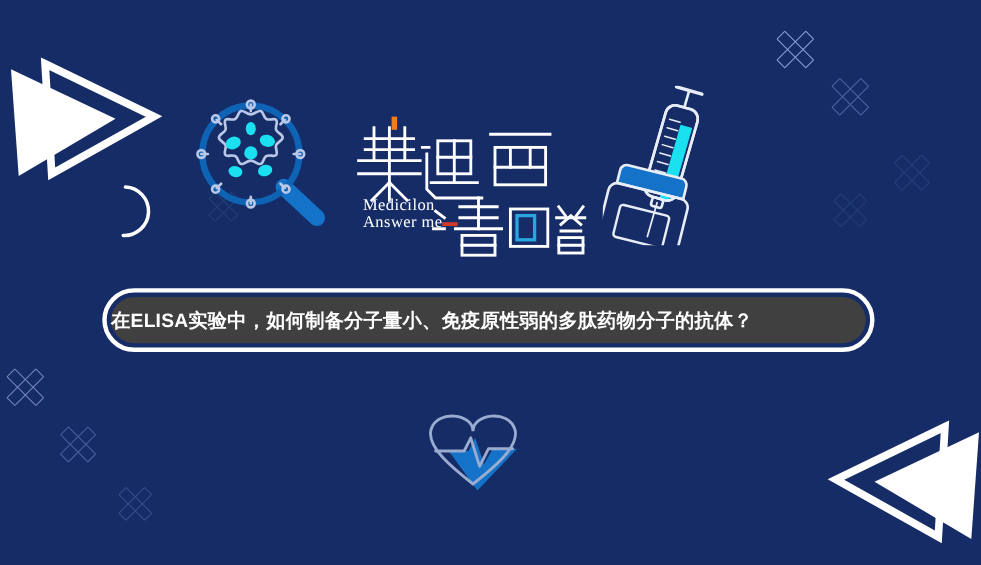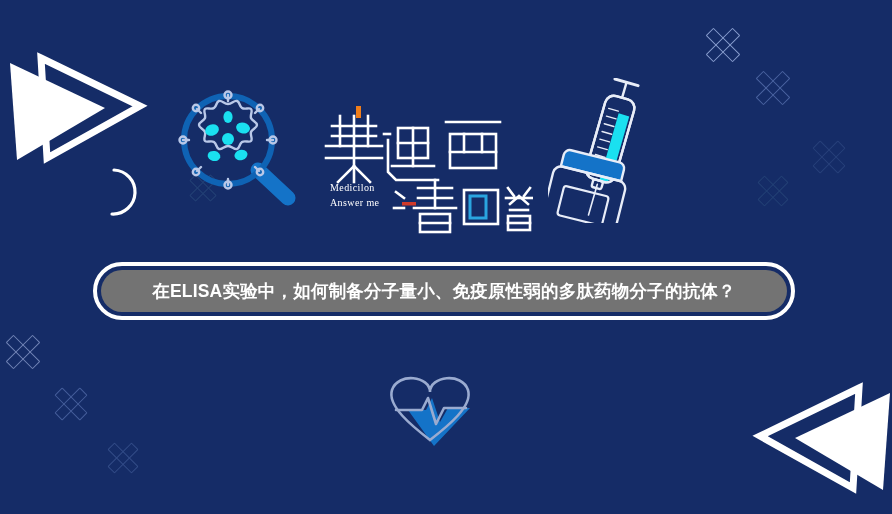--- a/index.html
+++ b/index.html
@@ -47,21 +47,21 @@
     width: 215px;
     height: 130px;
   }
   #logo-block svg { display: block; }
   .logo-en {
     position: absolute;
     left: 12px;
     top: 76px;
     color: #ffffff;
     font-family: "Liberation Serif", "DejaVu Serif", serif;
-    font-size: 10px;
+    font-size: 15px;
     line-height: 15px;
     letter-spacing: 0.4px;
     white-space: nowrap;
   }
 
   
   #magnifier { position: absolute; left: 176px; top: 88px; width: 122px; height: 122px; }
   #syringe-vial { position: absolute; left: 548px; top: 78px; width: 120px; height: 145px; }
   #heart-pulse { position: absolute; left: 378px; top: 370px; width: 104px; height: 78px; }
 
@@ -76,25 +76,25 @@
     border-radius: 30px;
     box-sizing: border-box;
     display: flex;
     align-items: center;
     justify-content: center;
     padding: 0 4px;
   }
   #question-inner {
     width: 100%;
     height: 42px;
-    background: #737373;
+    background: #404040;
     border-radius: 22px;
     display: flex;
     align-items: center;
-    justify-content: center;
+    justify-content: flex-start;
   }
   #question-text {
     color: #ffffff;
     font-size: 17.5px;
     font-weight: bold;
     letter-spacing: 0.2px;
     white-space: nowrap;
     text-align: center;
   }
 </style>

